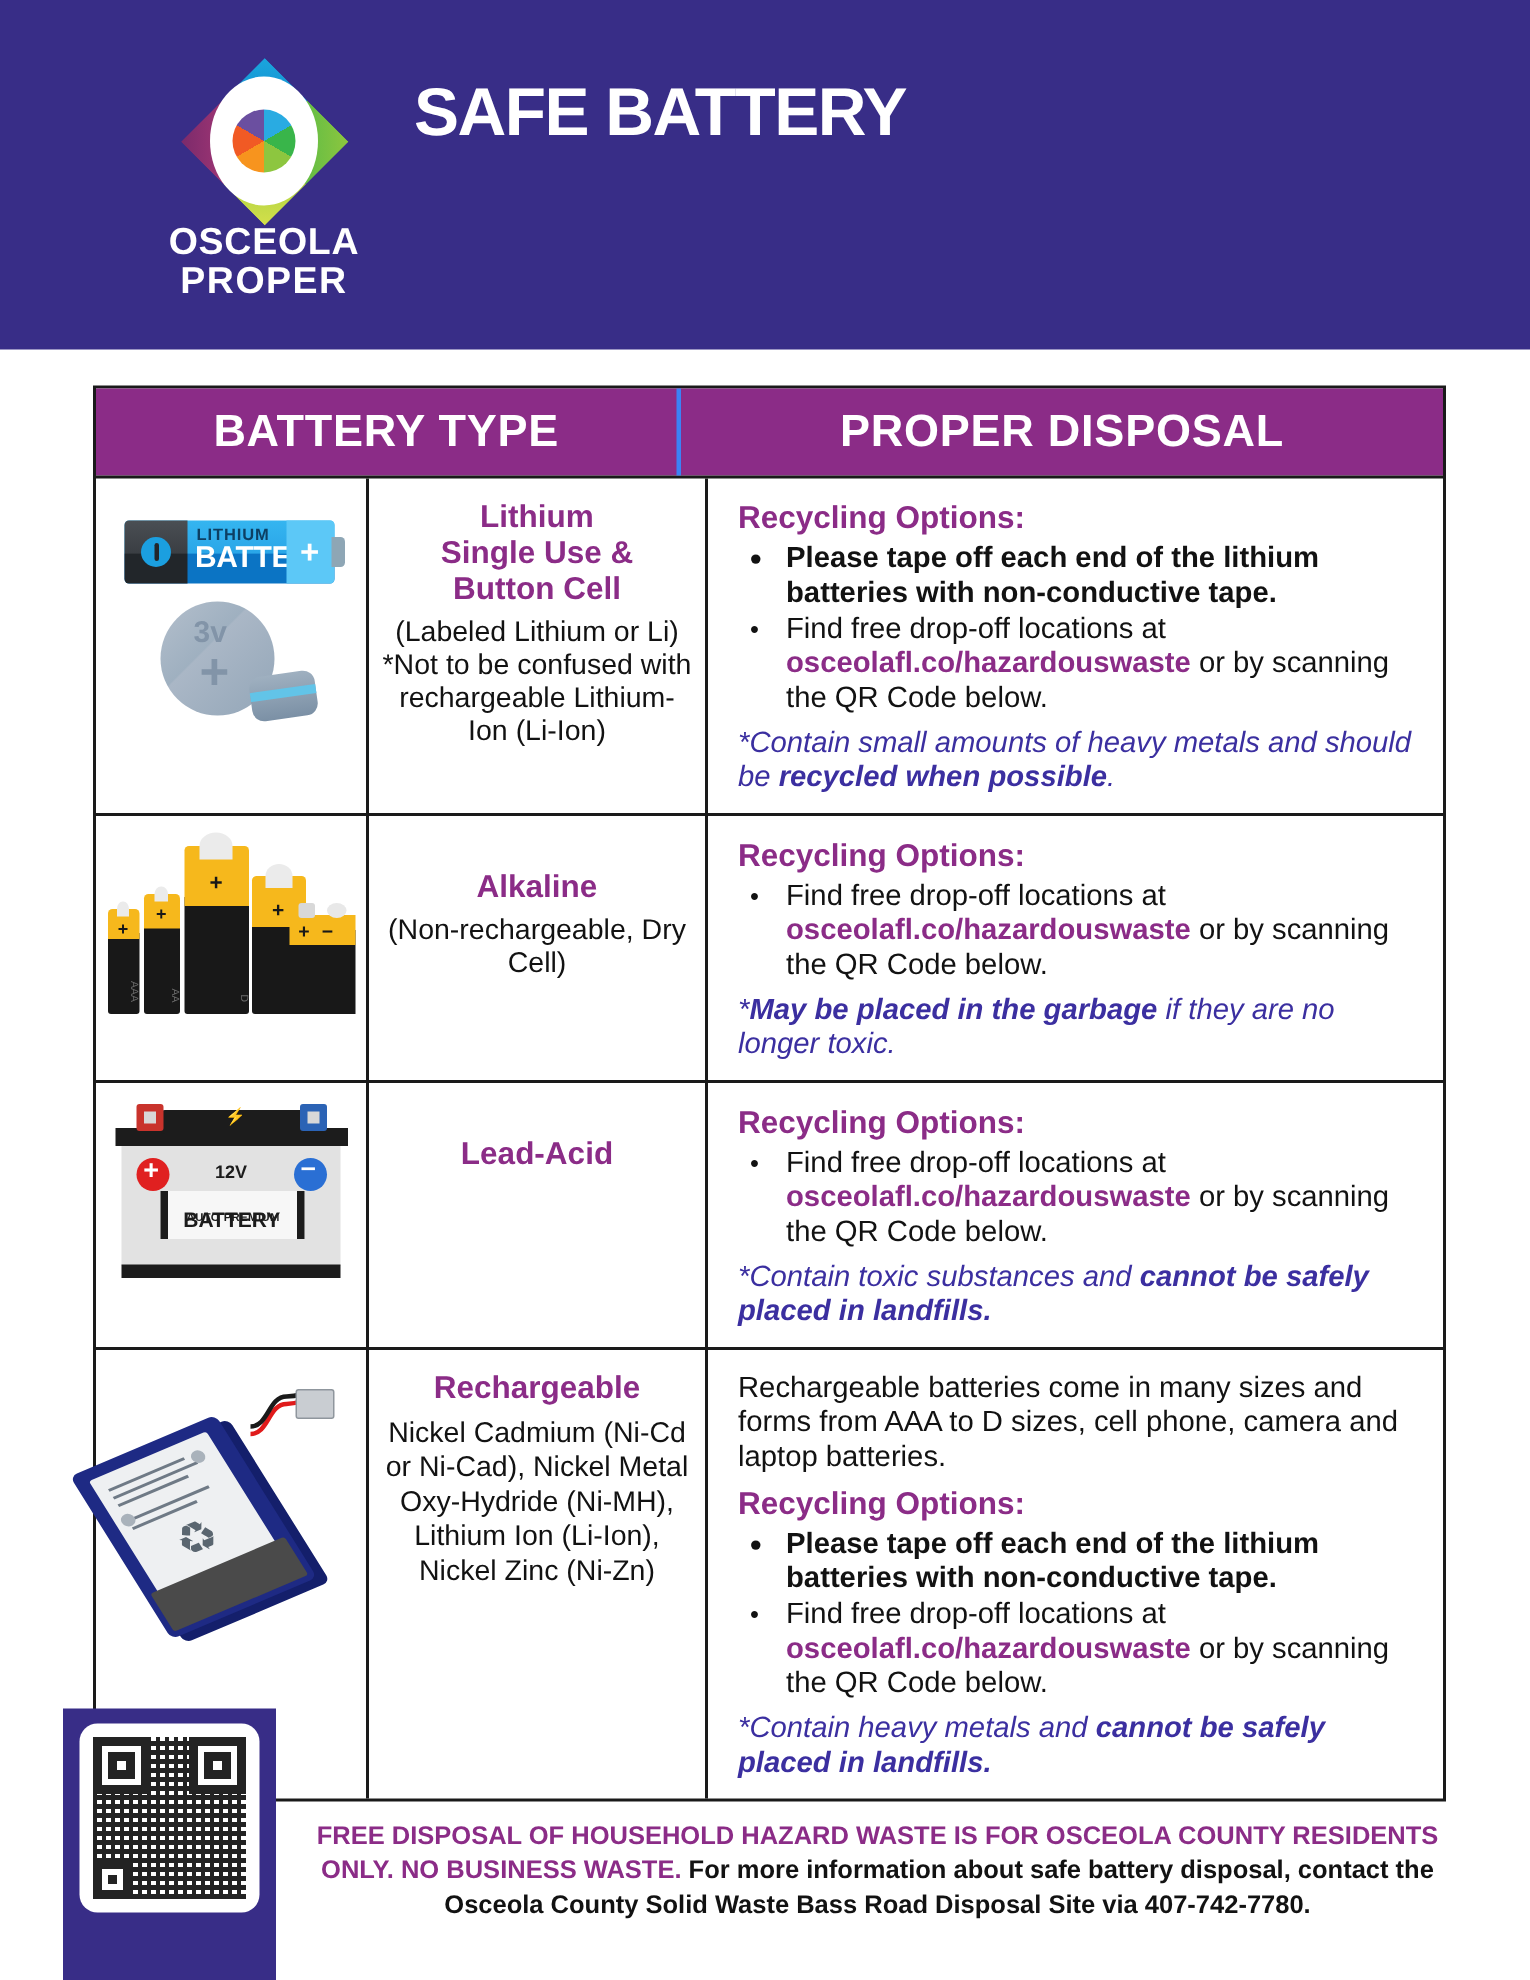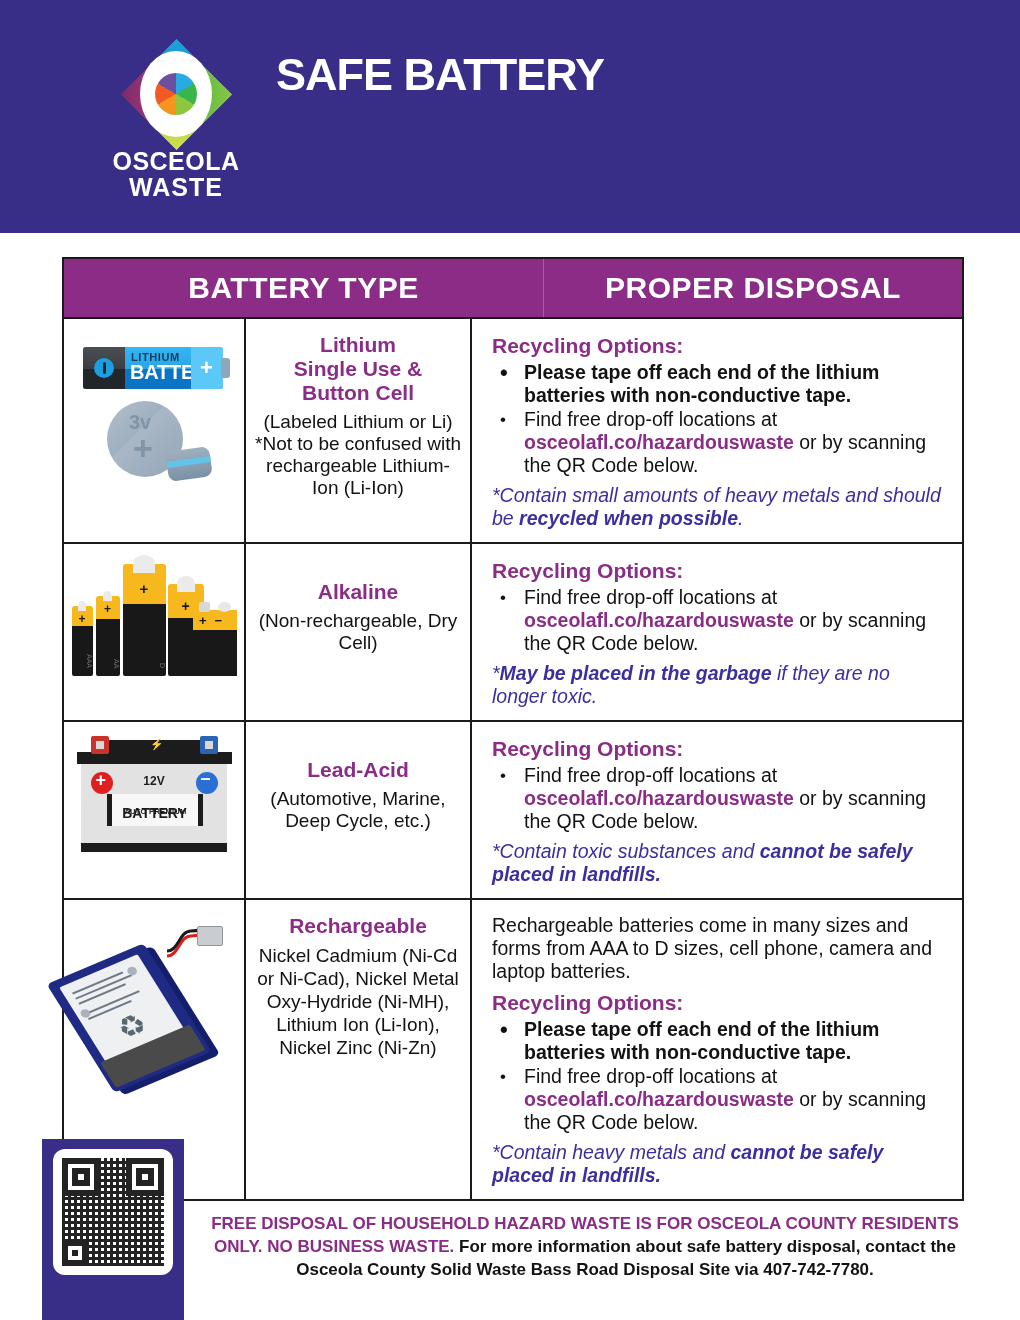--- a/index.html
+++ b/index.html
@@ -113,21 +113,21 @@
   }
   .th {
     color: #ffffff;
     font-weight: 800;
     font-size: 30px;
     letter-spacing: 0.5px;
     display: flex;
     align-items: center;
     justify-content: center;
   }
-  .th-type { width: 480px; border-right: 1px solid #3b82f6; }
+  .th-type { width: 390px; border-right: 3px solid #3b82f6; }
   .th-disp { flex: 1; }
 
   .trow {
     display: flex;
     border-top: 2px solid #1a1a1a;
     align-items: stretch;
   }
   .cell-img {
     width: 182px;
     border-right: 2px solid #1a1a1a;
@@ -389,21 +389,21 @@
         <div class="dq dq1"></div>
         <div class="dq dq2"></div>
         <div class="dq dq3"></div>
         <div class="dq dq4"></div>
       </div>
       <div class="logo-ring"></div>
       <div class="logo-pin"></div>
     </div>
     <div class="logo-text">
       <div class="l1">OSCEOLA</div>
-      <div class="l2">WASTE</div>
+      <div class="l2">PROPER</div>
     </div>
   </div>
   <div class="banner-title">
     <span class="tl">SAFE BATTERY</span>
   </div>
 </div>
 
 <div class="table">
   <div class="thead">
     <div class="th th-type">BATTERY TYPE</div>
@@ -510,21 +510,20 @@
         <div class="la-v">12V</div>
         <div class="la-lab">
           <div class="s1">AUTO PREMIUM</div>
           <div class="s2">BATTERY</div>
         </div>
         <div class="la-foot"></div>
       </div>
     </div>
     <div class="cell-type">
       <div class="type-name" style="margin-top:22px;">Lead-Acid</div>
-      <div class="type-desc">(Automotive, Marine, Deep Cycle, etc.)</div>
     </div>
     <div class="cell-disp">
       <div class="reco">Recycling Options:</div>
       <ul class="bl">
           <li class="norm"><span class="bullet">•</span><span>Find free drop-off locations at </span><span class="lnk">osceolafl.co/hazardouswaste</span><span> or by scanning the QR Code below.</span></li>
         </ul>
       <div class="note"><span>*Contain toxic substances and </span><b>cannot be safely placed in landfills.</b></div>
     </div>
   </div>
 

